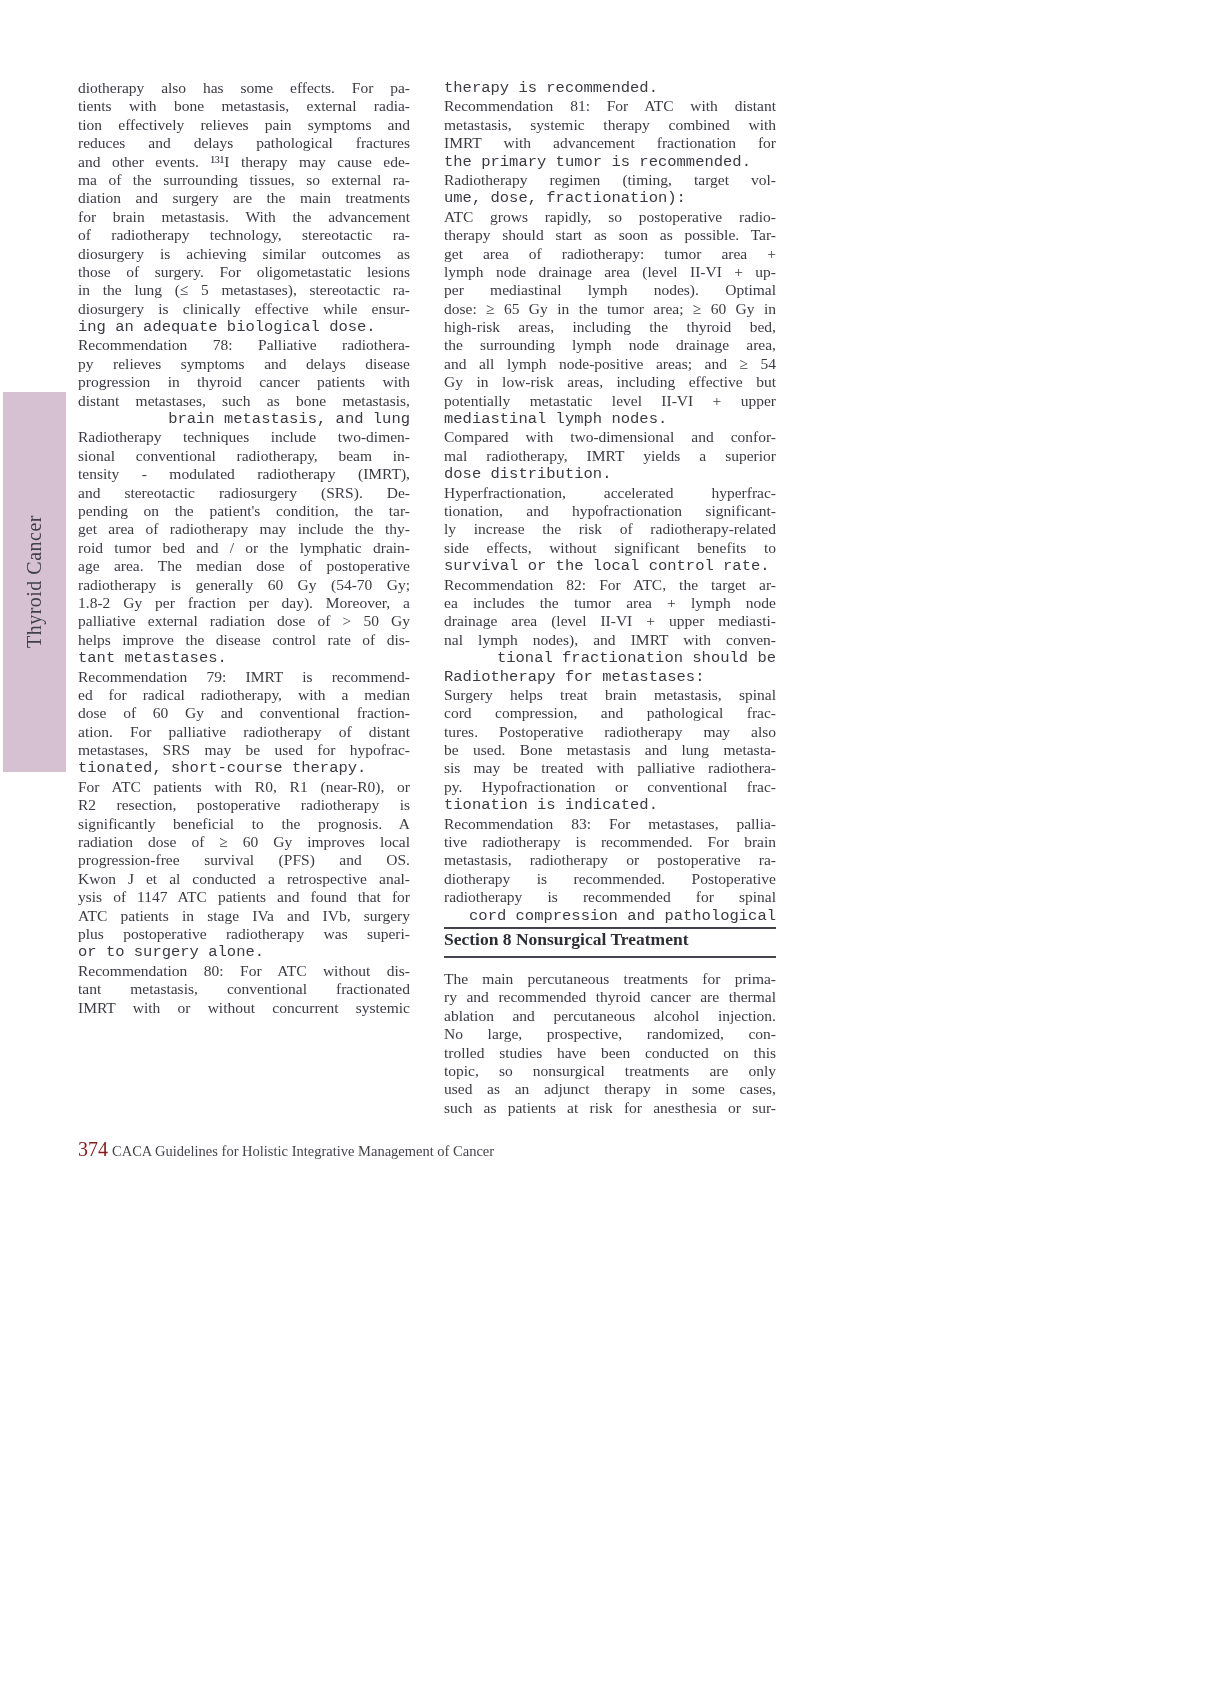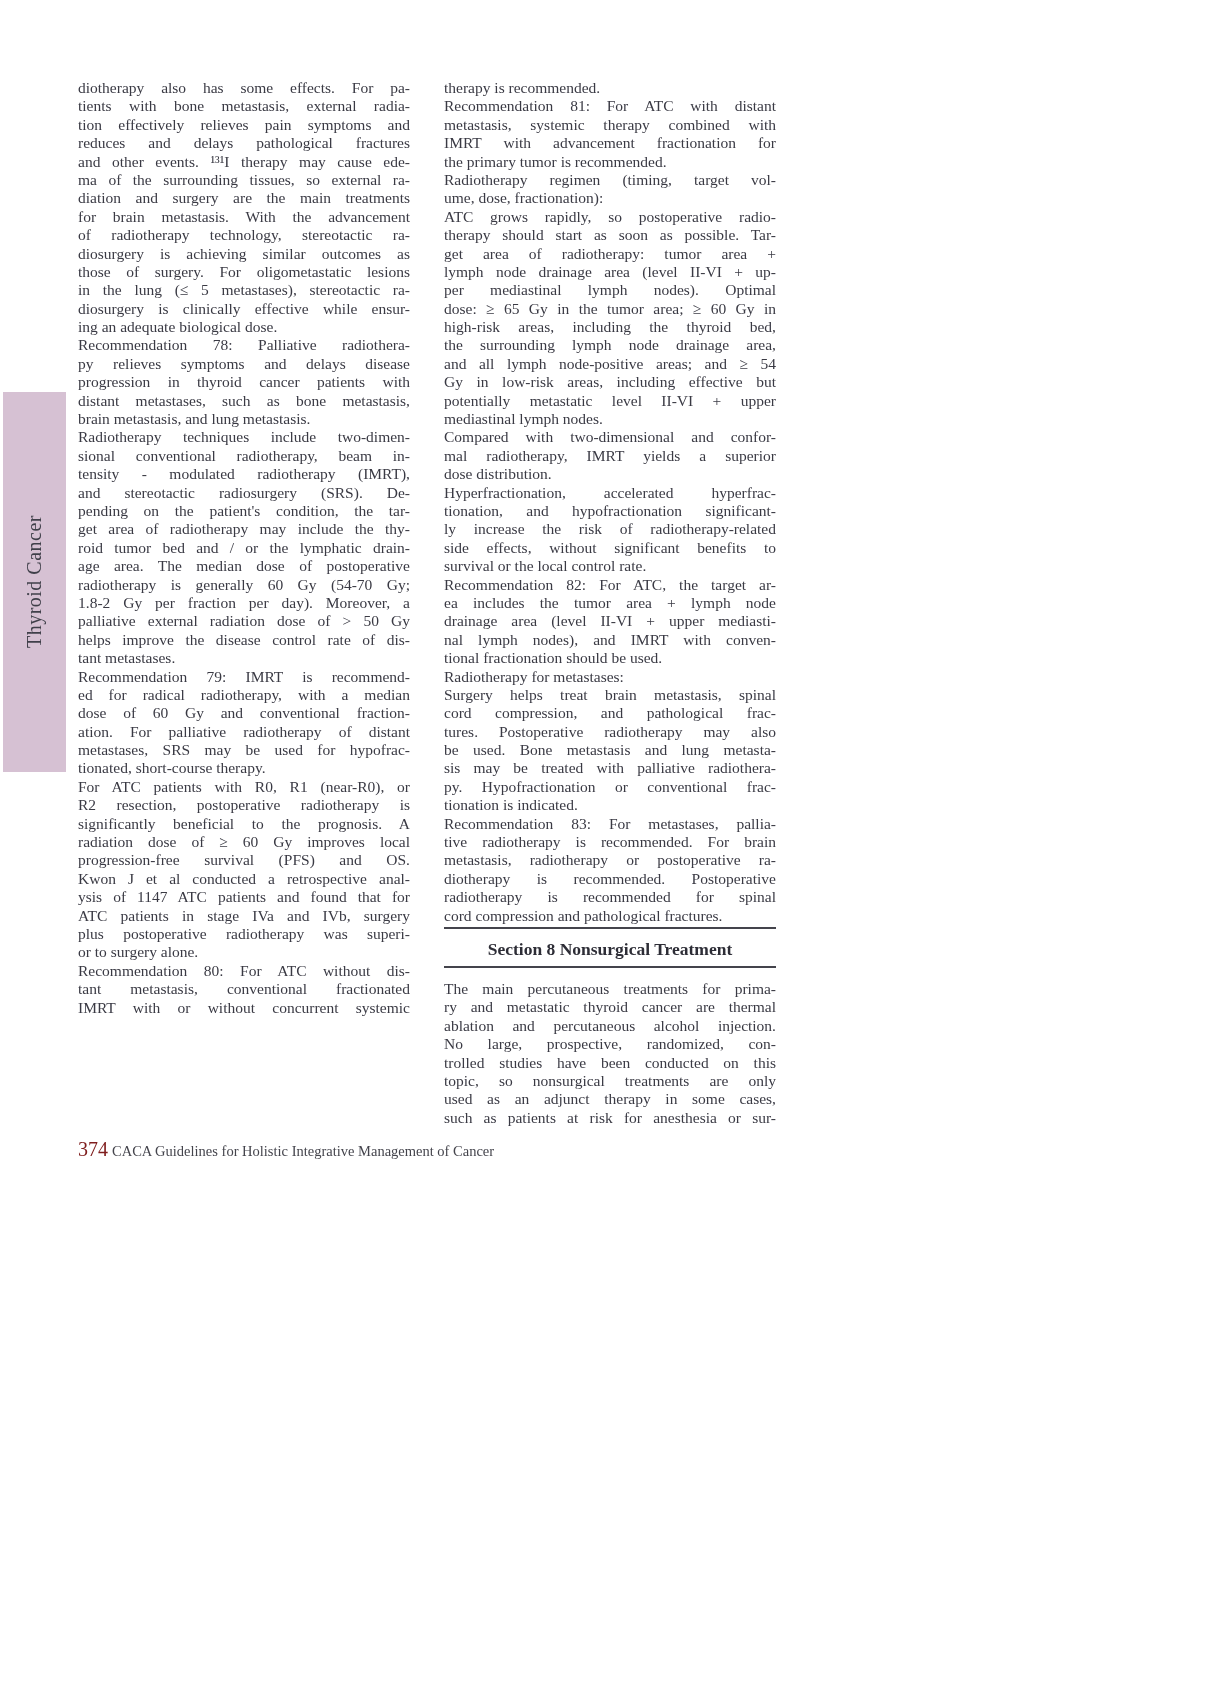--- a/index.html
+++ b/index.html
@@ -16,30 +16,30 @@
     writing-mode:vertical-rl;transform:rotate(180deg);
     font-size:20px;color:#3f3f49;letter-spacing:0.5px;white-space:nowrap;
   }
   .col{position:absolute;top:72px;width:332px;margin-top:7px;}
   .col-left{left:78px;}
   .col-right{left:444px;}
   .line{
     font-size:15.5px;line-height:18.4px;height:18.4px;color:#3a3a44;
     text-align:justify;text-align-last:justify;overflow:hidden;
   }
-  .line.no-j{text-align:left;text-align-last:left;}
+  .line.no-j{text-align:right;text-align-last:left;font-family:Liberation Mono, monospace;}
   .heading-box{
     height:32px;line-height:32px;margin:12px 0 5px 0;
     background:#d8c3d6;text-align:center;
     font-size:16.5px;color:#33333d;
   }
   .section-heading{
-    margin:2px 0 12px 0;padding:10px 0 6px 0;
+    margin:2px 0 12px 0;padding:0 0 6px 0;
     border-top:2px solid #44444c;border-bottom:2px solid #44444c;
-    text-align:center;font-weight:bold;font-size:17.5px;color:#2d2d36;
+    text-align:left;font-weight:bold;font-size:17.5px;color:#2d2d36;
   }
   .footer{position:absolute;top:1138px;left:78px;width:700px;white-space:nowrap;}
   .footer .pgnum{display:inline-block;font-size:20px;color:#7f1d1d;vertical-align:baseline;}
   .footer .booktitle{display:inline-block;font-size:14.5px;color:#44444c;}
 </style>
 </head>
 <body>
 
 <div class="page">
 
@@ -151,21 +151,21 @@
         <div class="line">Recommendation 83: For metastases, pallia-</div>
         <div class="line">tive radiotherapy is recommended. For brain</div>
         <div class="line">metastasis, radiotherapy or postoperative ra-</div>
         <div class="line">diotherapy is recommended. Postoperative</div>
         <div class="line">radiotherapy is recommended for spinal</div>
         <div class="line no-j">cord compression and pathological fractures.</div>
       </div>
       <div class="section-heading">Section 8 Nonsurgical Treatment</div>
       <div>
         <div class="line">The main percutaneous treatments for prima-</div>
-        <div class="line">ry and metastatic thyroid cancer are thermal</div>
+        <div class="line">ry and recommended thyroid cancer are thermal</div>
         <div class="line">ablation and percutaneous alcohol injection.</div>
         <div class="line">No large, prospective, randomized, con-</div>
         <div class="line">trolled studies have been conducted on this</div>
         <div class="line">topic, so nonsurgical treatments are only</div>
         <div class="line">used as an adjunct therapy in some cases,</div>
         <div class="line">such as patients at risk for anesthesia or sur-</div>
       </div>
     </div>
 
   <div class="footer">

